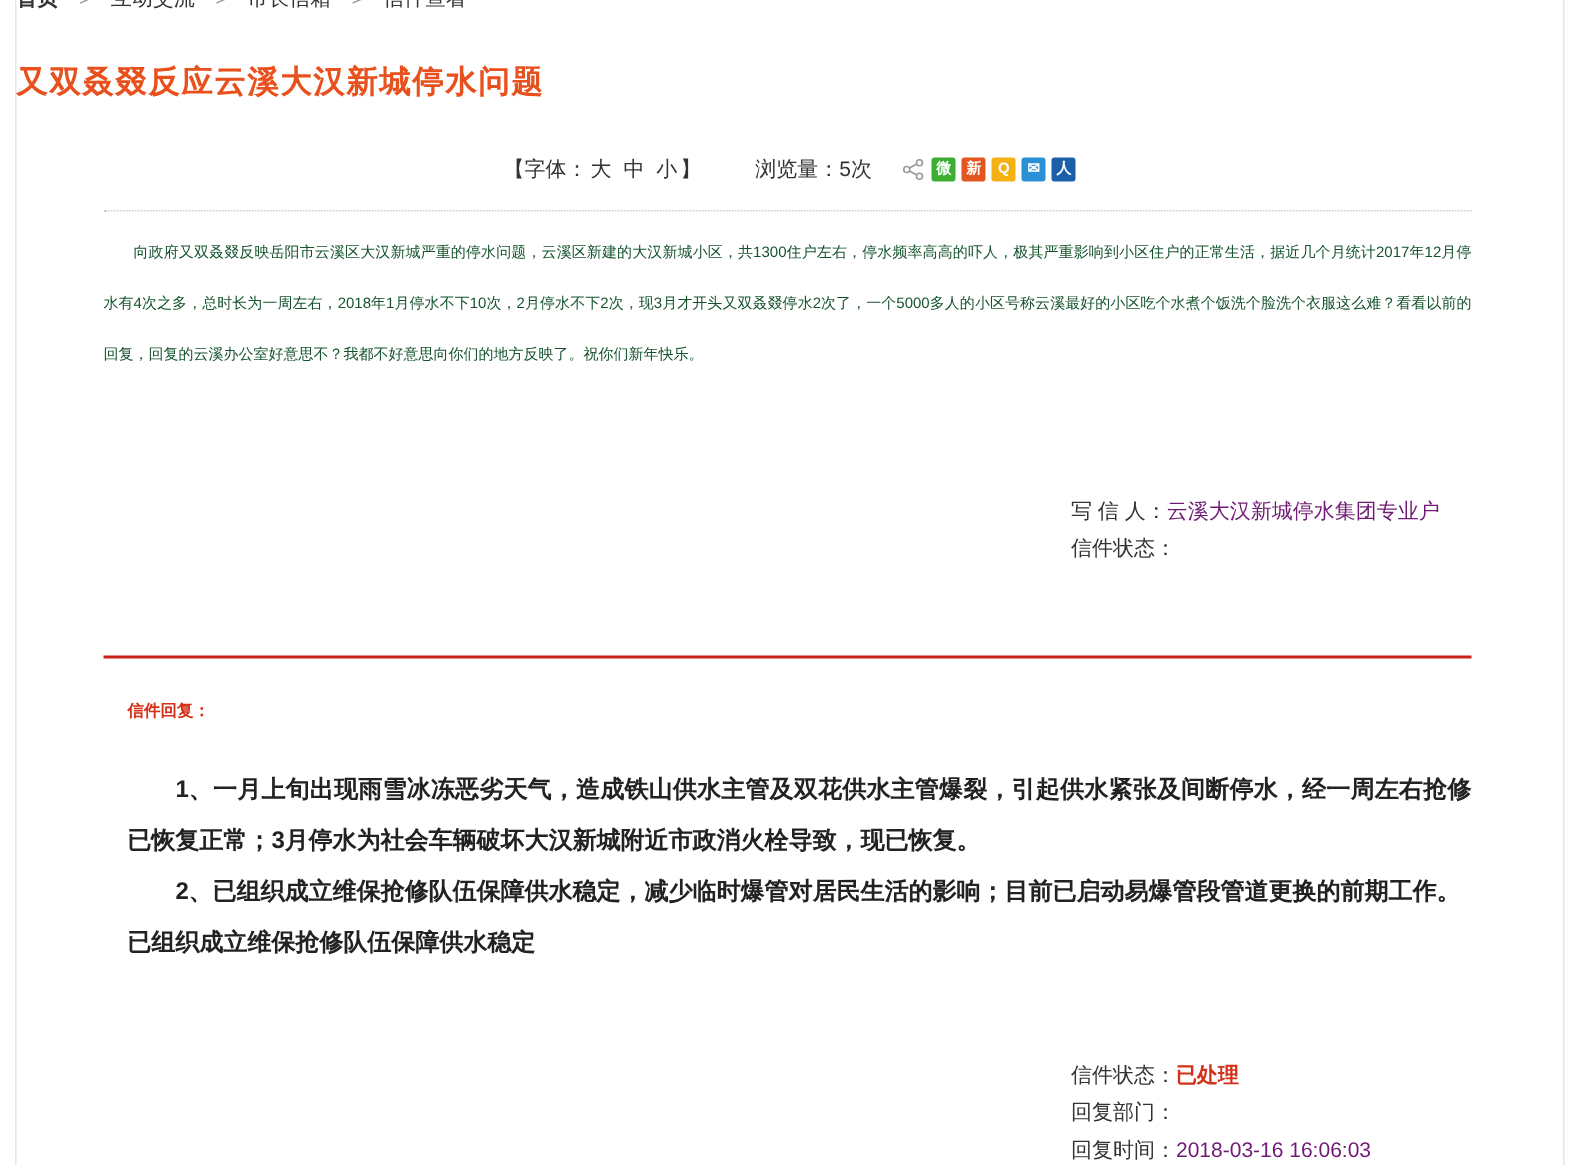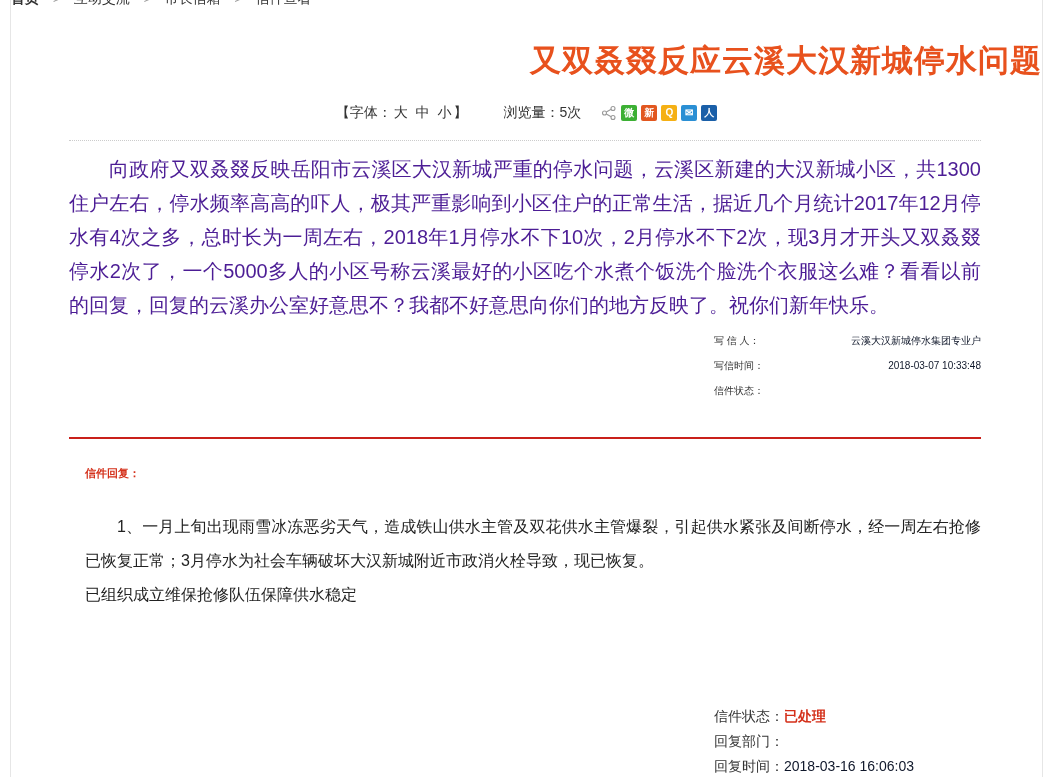--- a/index.html
+++ b/index.html
@@ -55,22 +55,22 @@
     font-size: 12px;
   }
   .breadcrumb .crumb.current { color: #333333; }
 
   
   .article-title {
     position: absolute;
     left: 0;
     top: 40px;
     width: 1031px;
-    text-align: right;
-    font-size: 31px;
+    text-align: left;
+    font-size: 21px;
     font-weight: bold;
     color: #e8511d;
     letter-spacing: 1px;
   }
 
   
   .meta-bar {
     position: absolute;
     left: 0;
     top: 104px;
@@ -127,50 +127,49 @@
     width: 912px;
     border-top: 1px dotted #cccccc;
   }
 
   
   .body-text {
     position: absolute;
     left: 58px;
     top: 152px;
     width: 912px;
-    font-size: 20px;
+    font-size: 10px;
     line-height: 34px;
-    color: #4c1d95;
+    color: #14532d;
     text-align: justify;
     text-indent: 2em;
   }
 
   
   .sender-block {
     position: absolute;
     left: 703px;
     top: 328px;
     width: 267px;
-    font-size: 10px;
+    font-size: 14px;
     color: #333333;
     line-height: 25px;
-    text-align: right;
   }
   .sender-row {
     display: flex;
     align-items: flex-start;
   }
   .sender-label {
     flex: 0 0 auto;
     white-space: nowrap;
     color: #333333;
   }
   .sender-value {
     flex: 1 1 auto;
-    color: #0f172a;
+    color: #701a75;
   }
   .status-published { color: #d4301a; }
 
   .divider-red {
     position: absolute;
     left: 58px;
     top: 437px;
     width: 912px;
     border-top: 2px solid #c9201a;
   }
@@ -186,20 +185,21 @@
   }
   .reply-body {
     position: absolute;
     left: 74px;
     top: 510px;
     width: 896px;
     font-size: 16px;
     line-height: 34px;
     color: #222222;
     text-align: justify;
+    font-weight: bold;
   }
   .reply-body p { margin: 0; text-indent: 2em; }
   .reply-body p.noindent { text-indent: 0; }
 
   
   .reply-footer {
     position: absolute;
     left: 703px;
     top: 704px;
     width: 300px;
@@ -259,34 +259,31 @@
     <div class="divider-dotted"></div>
 
     <div class="body-text">向政府又双叒叕反映岳阳市云溪区大汉新城严重的停水问题，云溪区新建的大汉新城小区，共1300住户左右，停水频率高高的吓人，极其严重影响到小区住户的正常生活，据近几个月统计2017年12月停水有4次之多，总时长为一周左右，2018年1月停水不下10次，2月停水不下2次，现3月才开头又双叒叕停水2次了，一个5000多人的小区号称云溪最好的小区吃个水煮个饭洗个脸洗个衣服这么难？看看以前的回复，回复的云溪办公室好意思不？我都不好意思向你们的地方反映了。祝你们新年快乐。</div>
 
     <div class="sender-block">
       <div class="sender-row">
         <span class="sender-label">写 信 人：</span>
         <span class="sender-value">云溪大汉新城停水集团专业户</span>
       </div>
       <div class="sender-row">
-        <span class="sender-label">写信时间：</span>
-        <span class="sender-value">2018-03-07  10:33:48</span>
-      </div>
-      <div class="sender-row">
         <span class="sender-label">信件状态：</span>
       </div>
     </div>
 
     <div class="divider-red"></div>
 
     <div class="reply-heading">信件回复：</div>
 
     <div class="reply-body">
       <p>1、一月上旬出现雨雪冰冻恶劣天气，造成铁山供水主管及双花供水主管爆裂，引起供水紧张及间断停水，经一周左右抢修已恢复正常；3月停水为社会车辆破坏大汉新城附近市政消火栓导致，现已恢复。</p>
+      <p>2、已组织成立维保抢修队伍保障供水稳定，减少临时爆管对居民生活的影响；目前已启动易爆管段管道更换的前期工作。</p>
       <p class="noindent">已组织成立维保抢修队伍保障供水稳定</p>
     </div>
 
     <div class="reply-footer">
       <div class="sender-row">
         <span class="sender-label">信件状态：</span>
         <span class="sender-value status-handled">已处理</span>
       </div>
       <div class="sender-row">
         <span class="sender-label">回复部门：</span>

